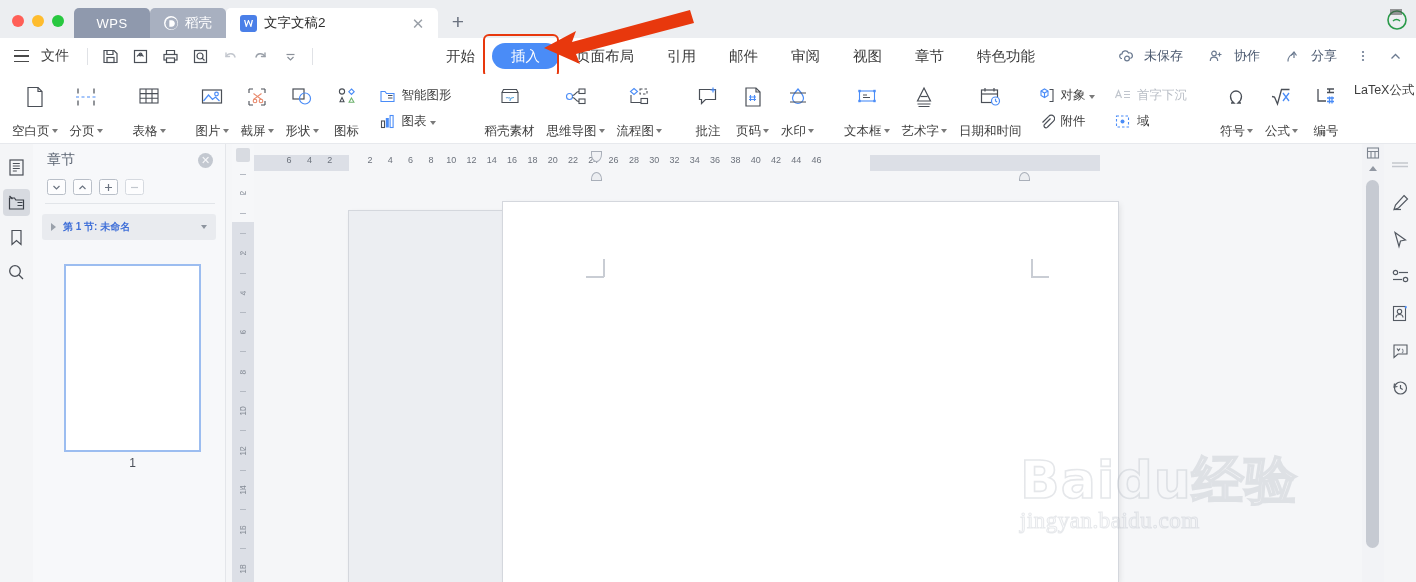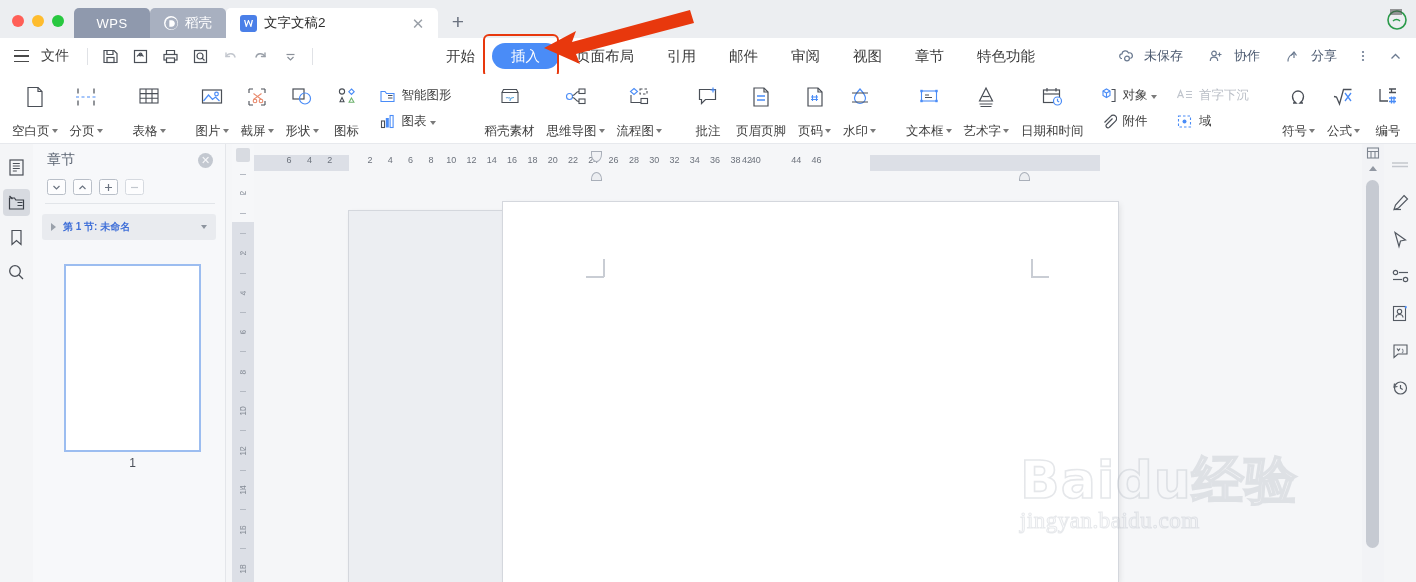--- a/index.html
+++ b/index.html
@@ -608,32 +608,20 @@
     <div class="rgroup">
       <div class="ritem">
         <span class="ico">
           <svg width="26" height="26" viewBox="0 0 26 26" fill="none" stroke="#4a4f57" stroke-width="1.2">
             <path d="M4.5 5.5h16v10h-10l-4 4v-4h-2z"></path>
             <path d="M18 3.5v5M15.5 6h5" stroke="#4a8cf7"></path>
           </svg>
         </span>
         <span class="lbl">
           <span>批注</span>
-        </span>
-      </div>
-      <div class="ritem">
-        <span class="ico">
-          <svg width="26" height="26" viewBox="0 0 26 26" fill="none" stroke="#4a4f57" stroke-width="1.2">
-            <path d="M6 4h10l4 4v14H6z"></path>
-              <path d="M16 4v4h4"></path>
-            <path d="M9 12h8M9 16h8" stroke="#4a8cf7" stroke-width="1.6"></path>
-          </svg>
-        </span>
-        <span class="lbl">
-          <span>页眉页脚</span>
         </span>
       </div>
       <div class="ritem">
         <span class="ico">
           <svg width="26" height="26" viewBox="0 0 26 26" fill="none" stroke="#4a4f57" stroke-width="1.2">
             <path d="M6 4h10l4 4v14H6z"></path>
               <path d="M16 4v4h4"></path>
             <path d="M10.5 11v6M14.5 11v6M9 13h7M9 15.5h7" stroke="#4a8cf7" stroke-width="1.1"></path>
           </svg>
         </span>
@@ -922,21 +910,21 @@
           <div class="htick" style="left: 312px;">22</div>
           <div class="htick" style="left: 332.3px;">24</div>
           <div class="htick" style="left: 352.6px;">26</div>
           <div class="htick" style="left: 372.9px;">28</div>
           <div class="htick" style="left: 393.2px;">30</div>
           <div class="htick" style="left: 413.5px;">32</div>
           <div class="htick" style="left: 433.8px;">34</div>
           <div class="htick" style="left: 454.1px;">36</div>
           <div class="htick" style="left: 474.4px;">38</div>
           <div class="htick" style="left: 494.7px;">40</div>
-          <div class="htick" style="left: 486px;">42</div>
+          <div class="htick" style="left: 515px;">42</div>
           <div class="htick" style="left: 535.3px;">44</div>
           <div class="htick" style="left: 555.6px;">46</div>
         </div>
       <div class="indent-top" style="left:337px;"></div>
       <div class="indent-bot" style="left:337px;"></div>
       <div class="indent-right" style="left:765px;"></div>
     </div>
 
     <div class="page">
       <div class="mk" style="left:83px;top:57px;">

